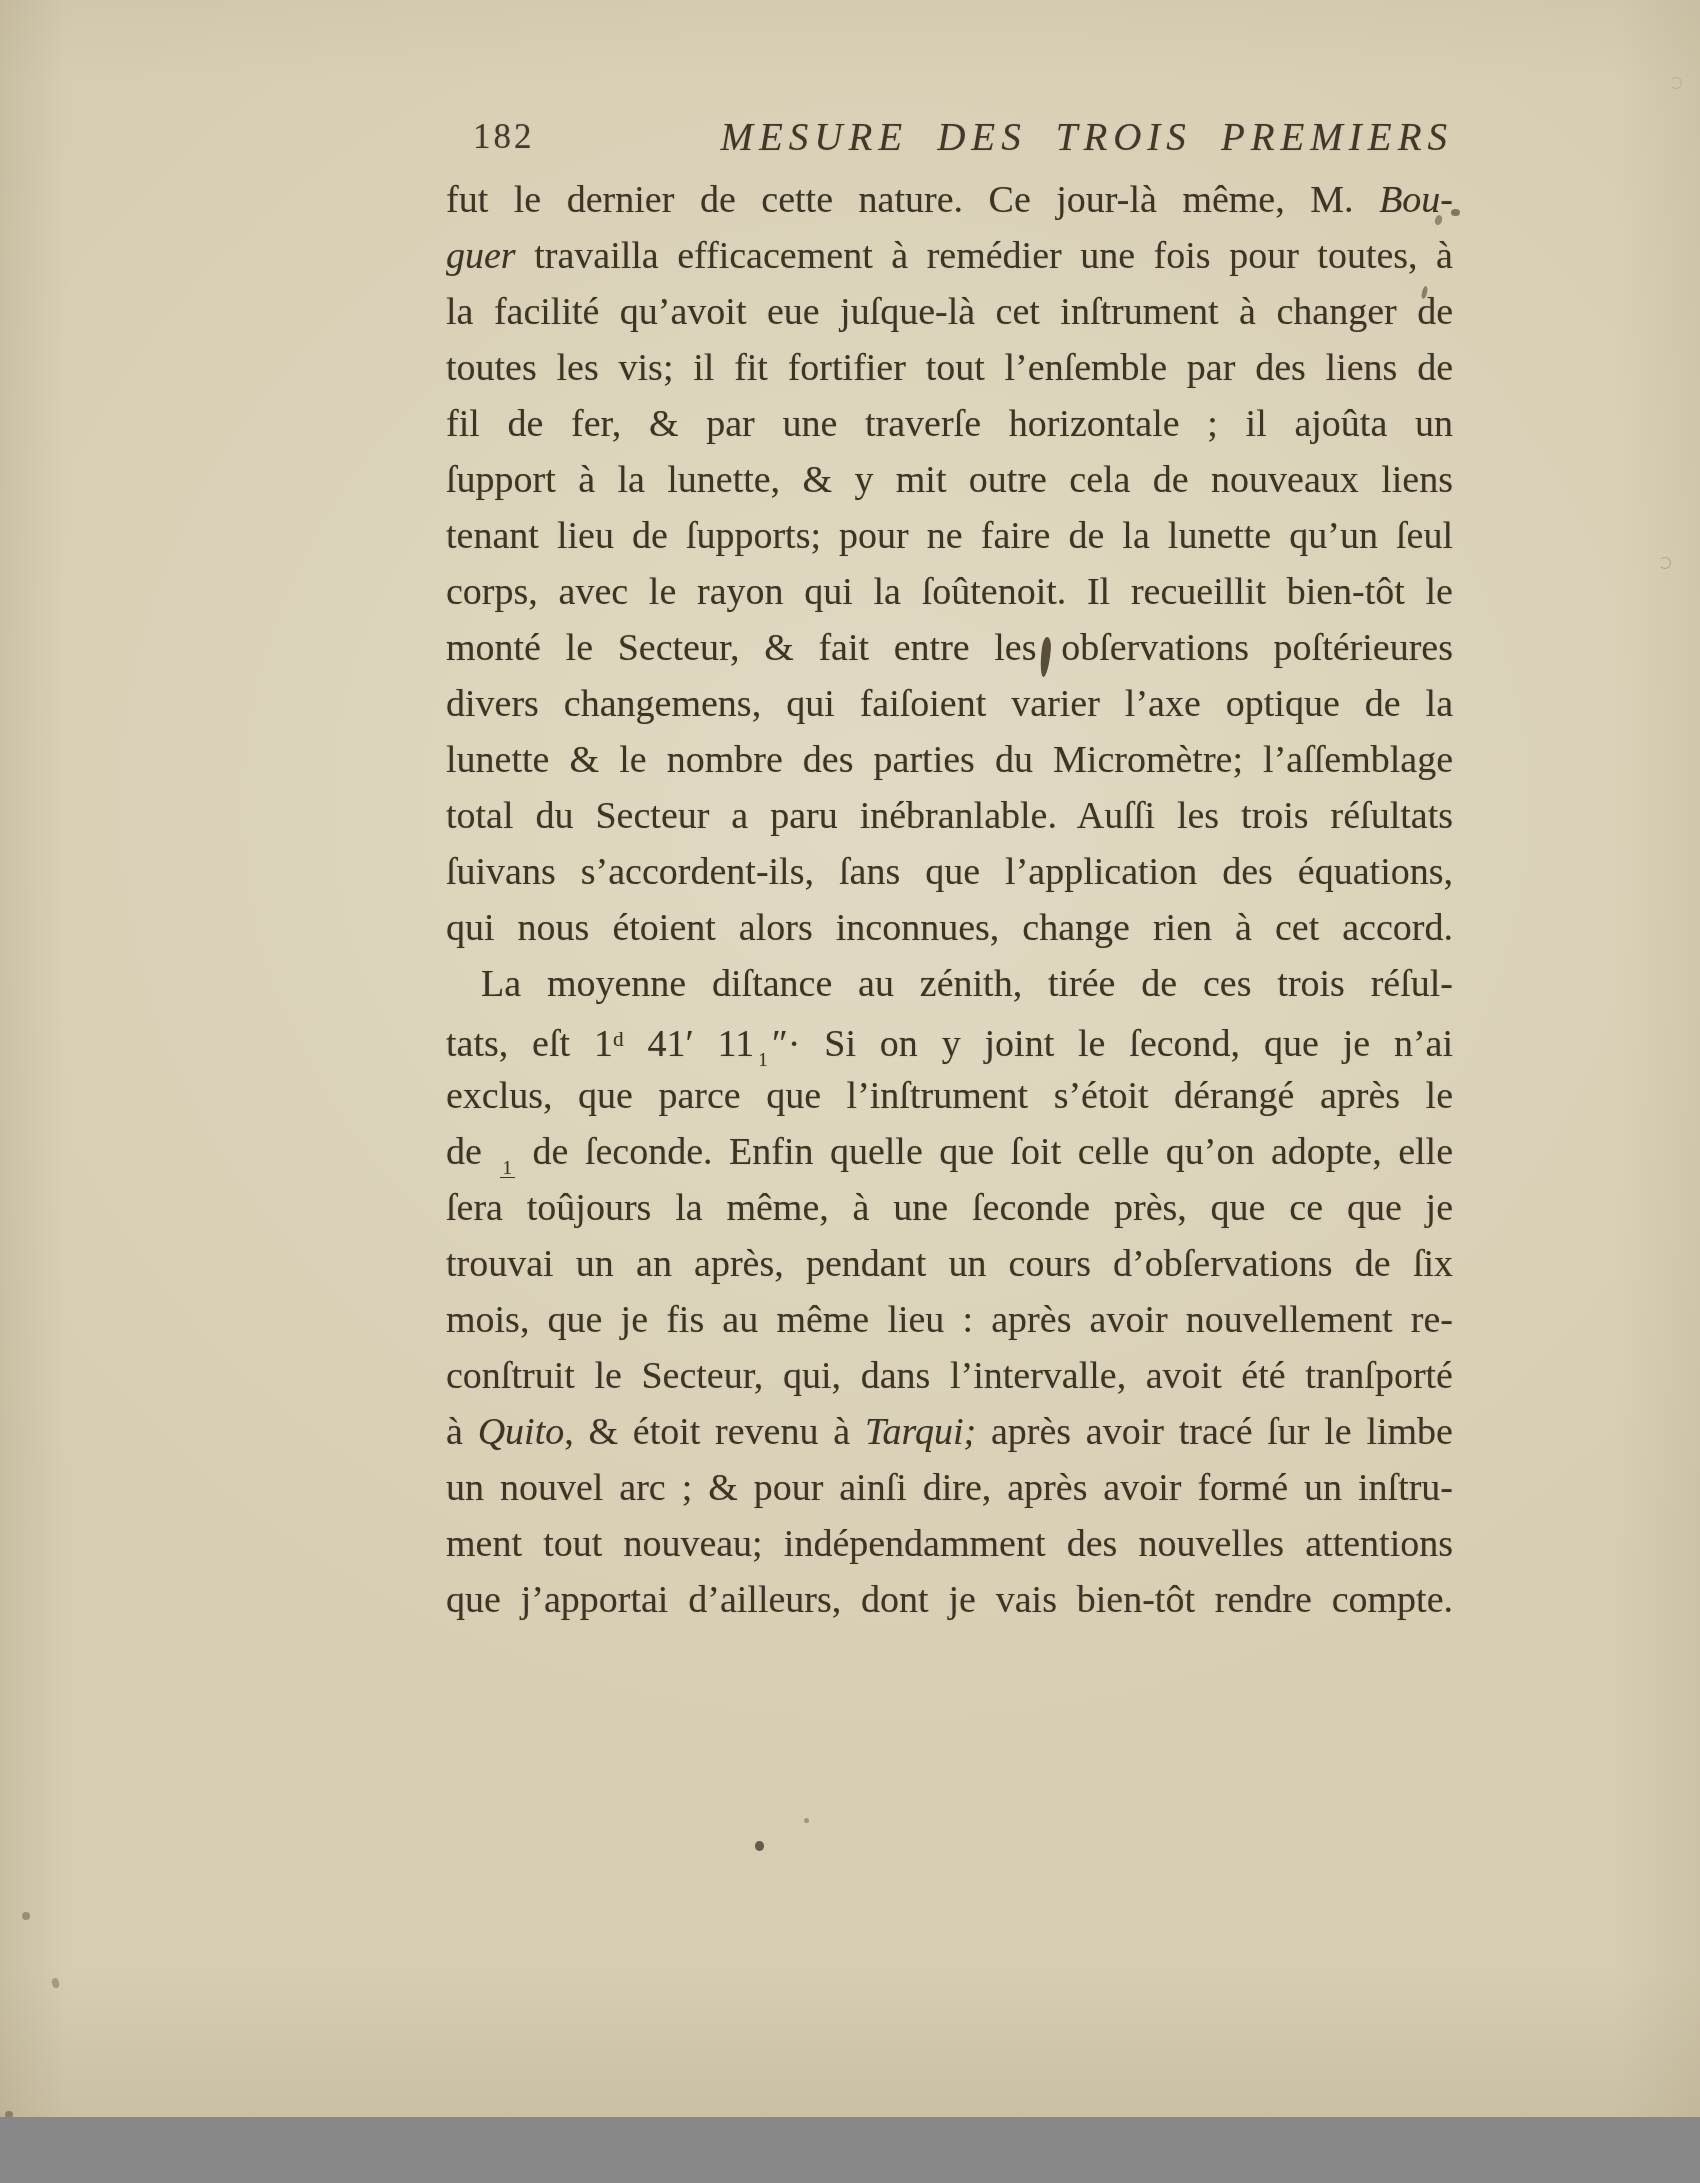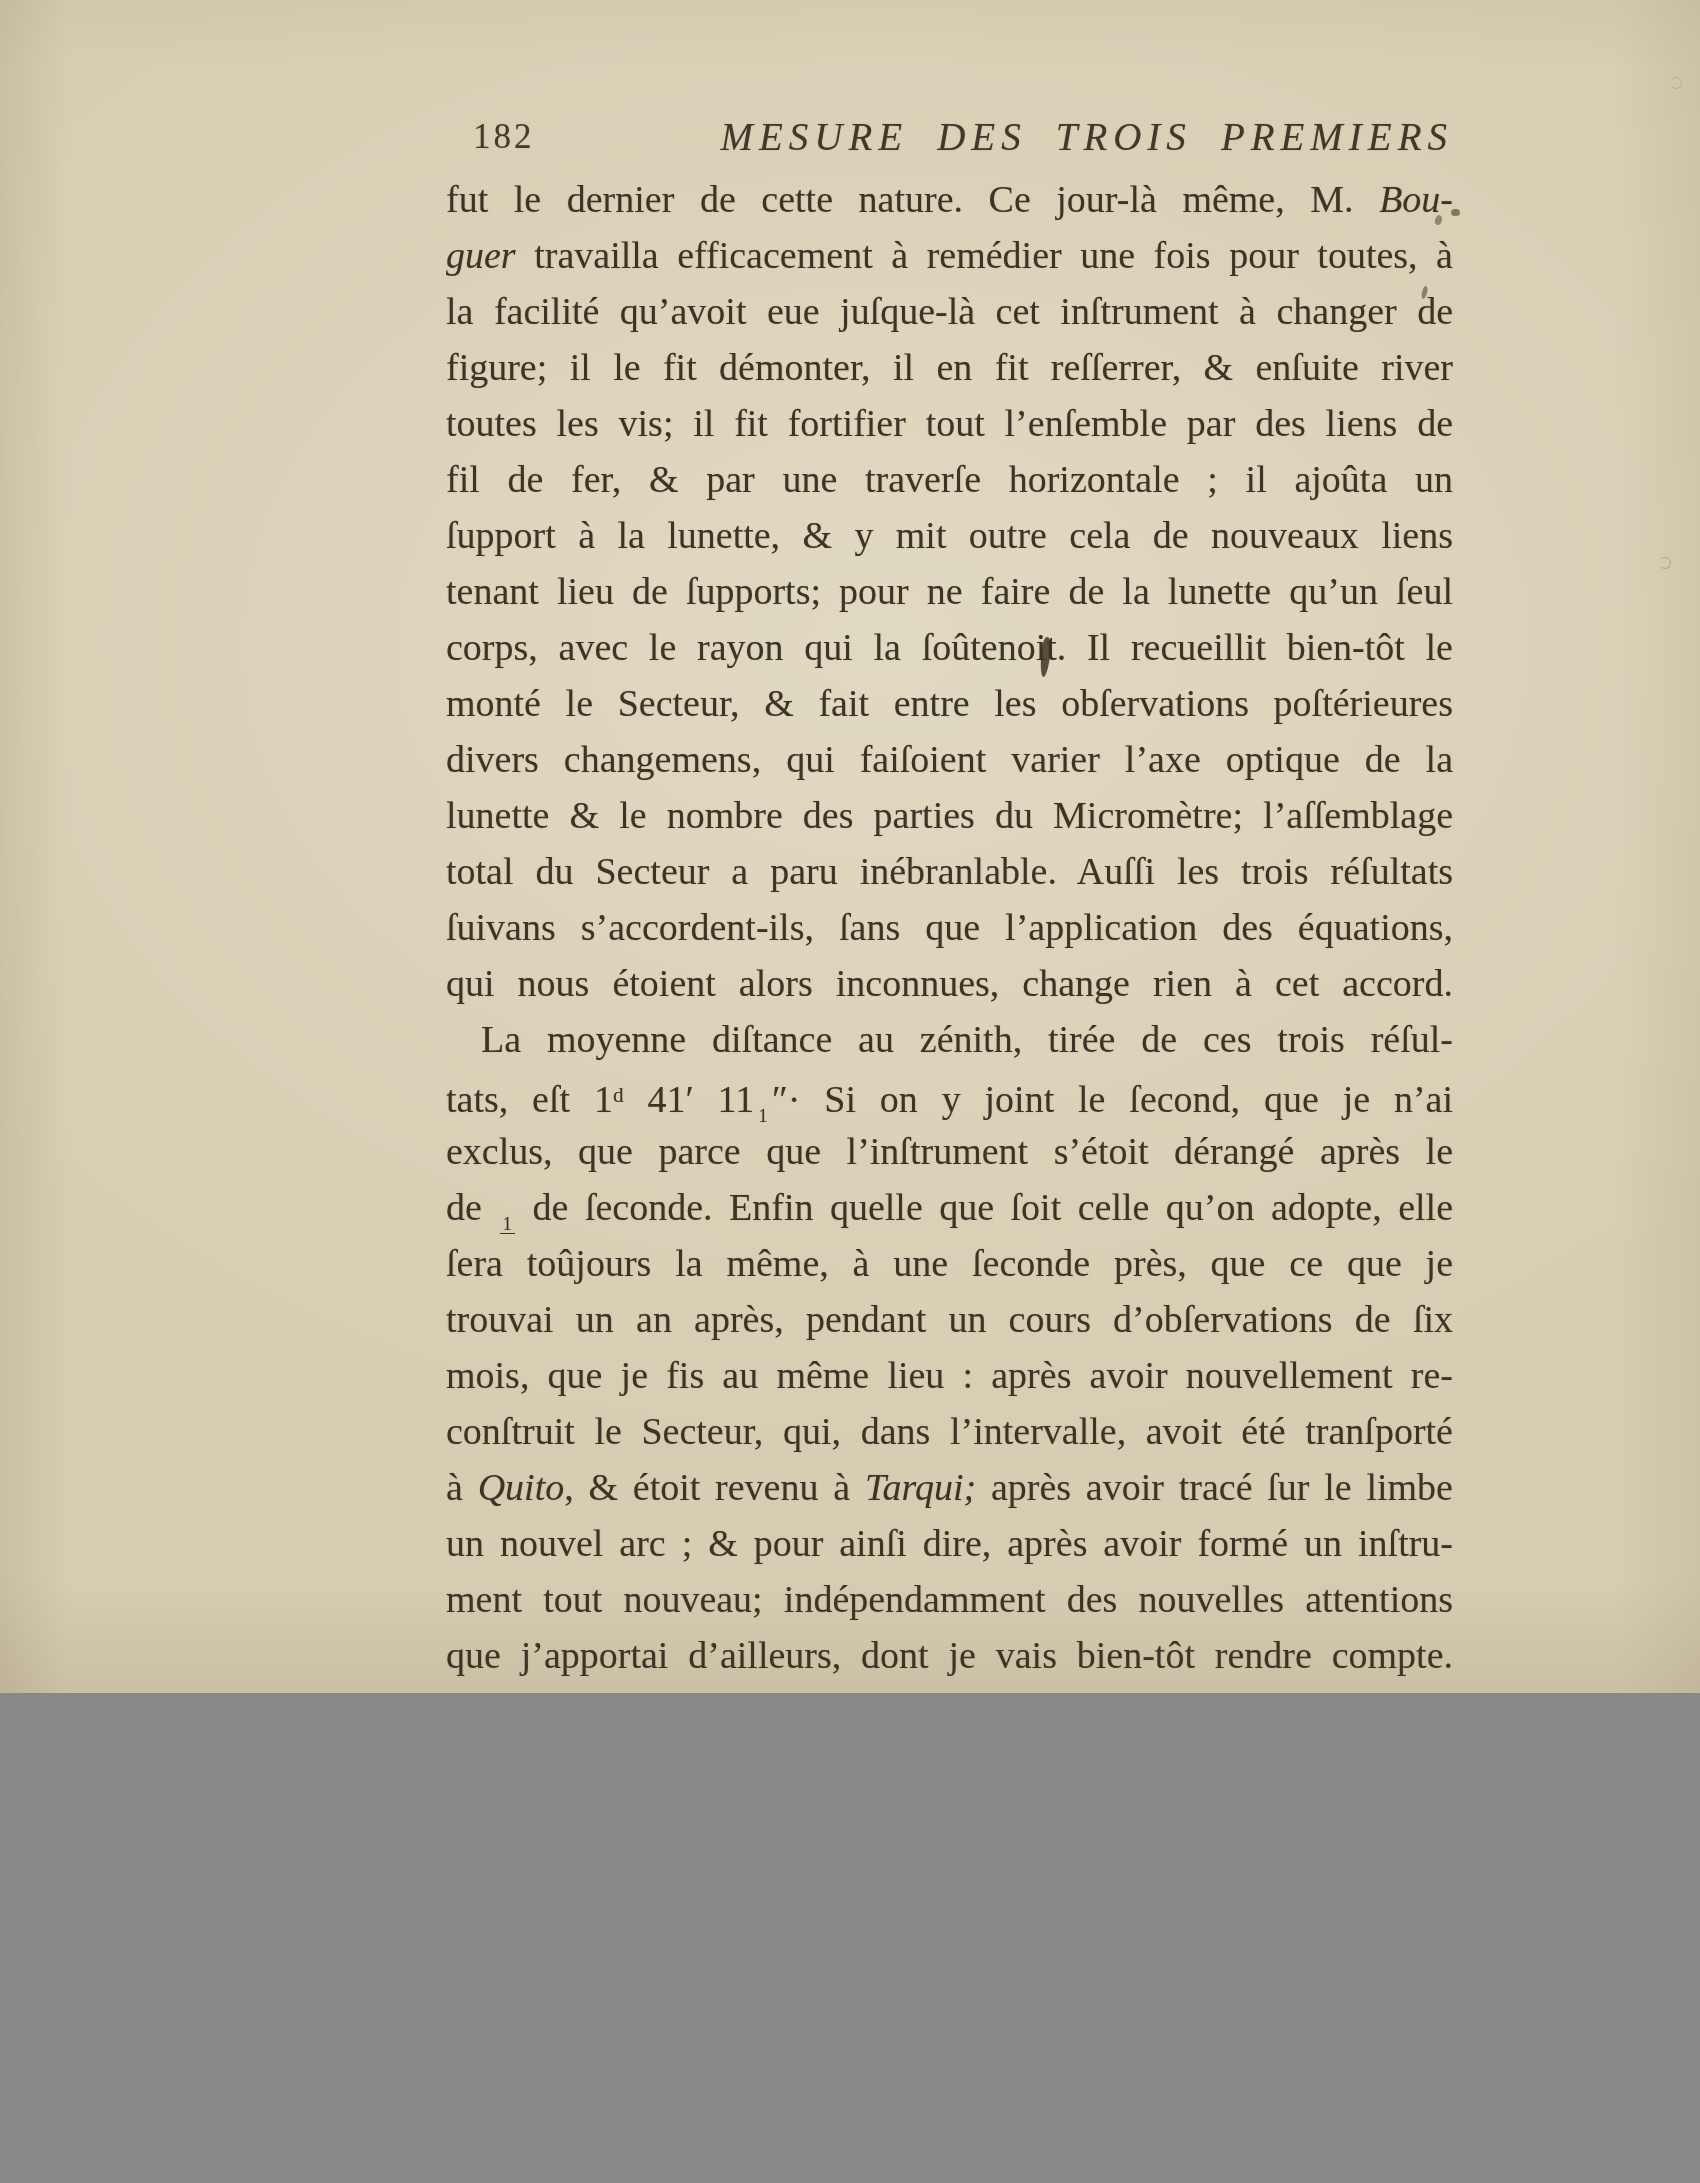--- a/index.html
+++ b/index.html
@@ -1,18 +1,18 @@
 <!DOCTYPE html>
 <html style="font-size:9.7px"><head>
 <meta charset="utf-8">
 <style>
   html,body { margin:0; padding:0; background:#888; }
   .page {
     position:relative;
-    width:1701px; height:1693px;
+    width:1701px; height:2117px;
     background:
       radial-gradient(95% 70% at 52% 38%, rgba(250,246,230,0.30), rgba(250,246,230,0) 70%),
       linear-gradient(90deg, rgba(120,100,66,0.14) 0%, rgba(120,100,66,0) 4%, rgba(120,100,66,0) 95%, rgba(120,100,66,0.10) 100%),
       linear-gradient(0deg, rgba(115,96,64,0.12) 0%, rgba(115,96,64,0) 7%),
       linear-gradient(180deg, rgba(115,96,64,0.05) 0%, rgba(115,96,64,0) 4%),
       #d6cdb2;
     overflow:hidden;
     font-family:"Liberation Serif","DejaVu Serif",serif;
     color:#3d3426;
   }
@@ -62,21 +62,20 @@
 
   <div class="header">
     <span class="pagenum">182</span>
     <span class="running-title">MESURE DES TROIS PREMIERS</span>
   </div>
 
   <div class="body-text" id="body-text">
       <div class="line">fut le dernier de cette nature. Ce jour-là même, M. <span class="it">Bou-</span></div>
       <div class="line"><span class="it">guer</span> travailla efficacement à remédier une fois pour toutes, à</div>
       <div class="line">la facilité qu’avoit eue juſque-là cet inſtrument à changer de</div>
-      <div class="line">figure; il le fit démonter, il en fit reſſerrer, &amp; enſuite river</div>
       <div class="line">toutes les vis; il fit fortifier tout l’enſemble par des liens de</div>
       <div class="line">fil de fer, &amp; par une traverſe horizontale ; il ajoûta un</div>
       <div class="line">ſupport à la lunette, &amp; y mit outre cela de nouveaux liens</div>
       <div class="line">tenant lieu de ſupports; pour ne faire de la lunette qu’un ſeul</div>
       <div class="line">corps, avec le rayon qui la ſoûtenoit. Il recueillit bien-tôt le</div>
       <div class="line">monté le Secteur, &amp; fait entre les obſervations poſtérieures</div>
       <div class="line">divers changemens, qui faiſoient varier l’axe optique de la</div>
       <div class="line">lunette &amp; le nombre des parties du Micromètre; l’aſſemblage</div>
       <div class="line">total du Secteur a paru inébranlable. Auſſi les trois réſultats</div>
       <div class="line">ſuivans s’accordent-ils, ſans que l’application des équations,</div>

